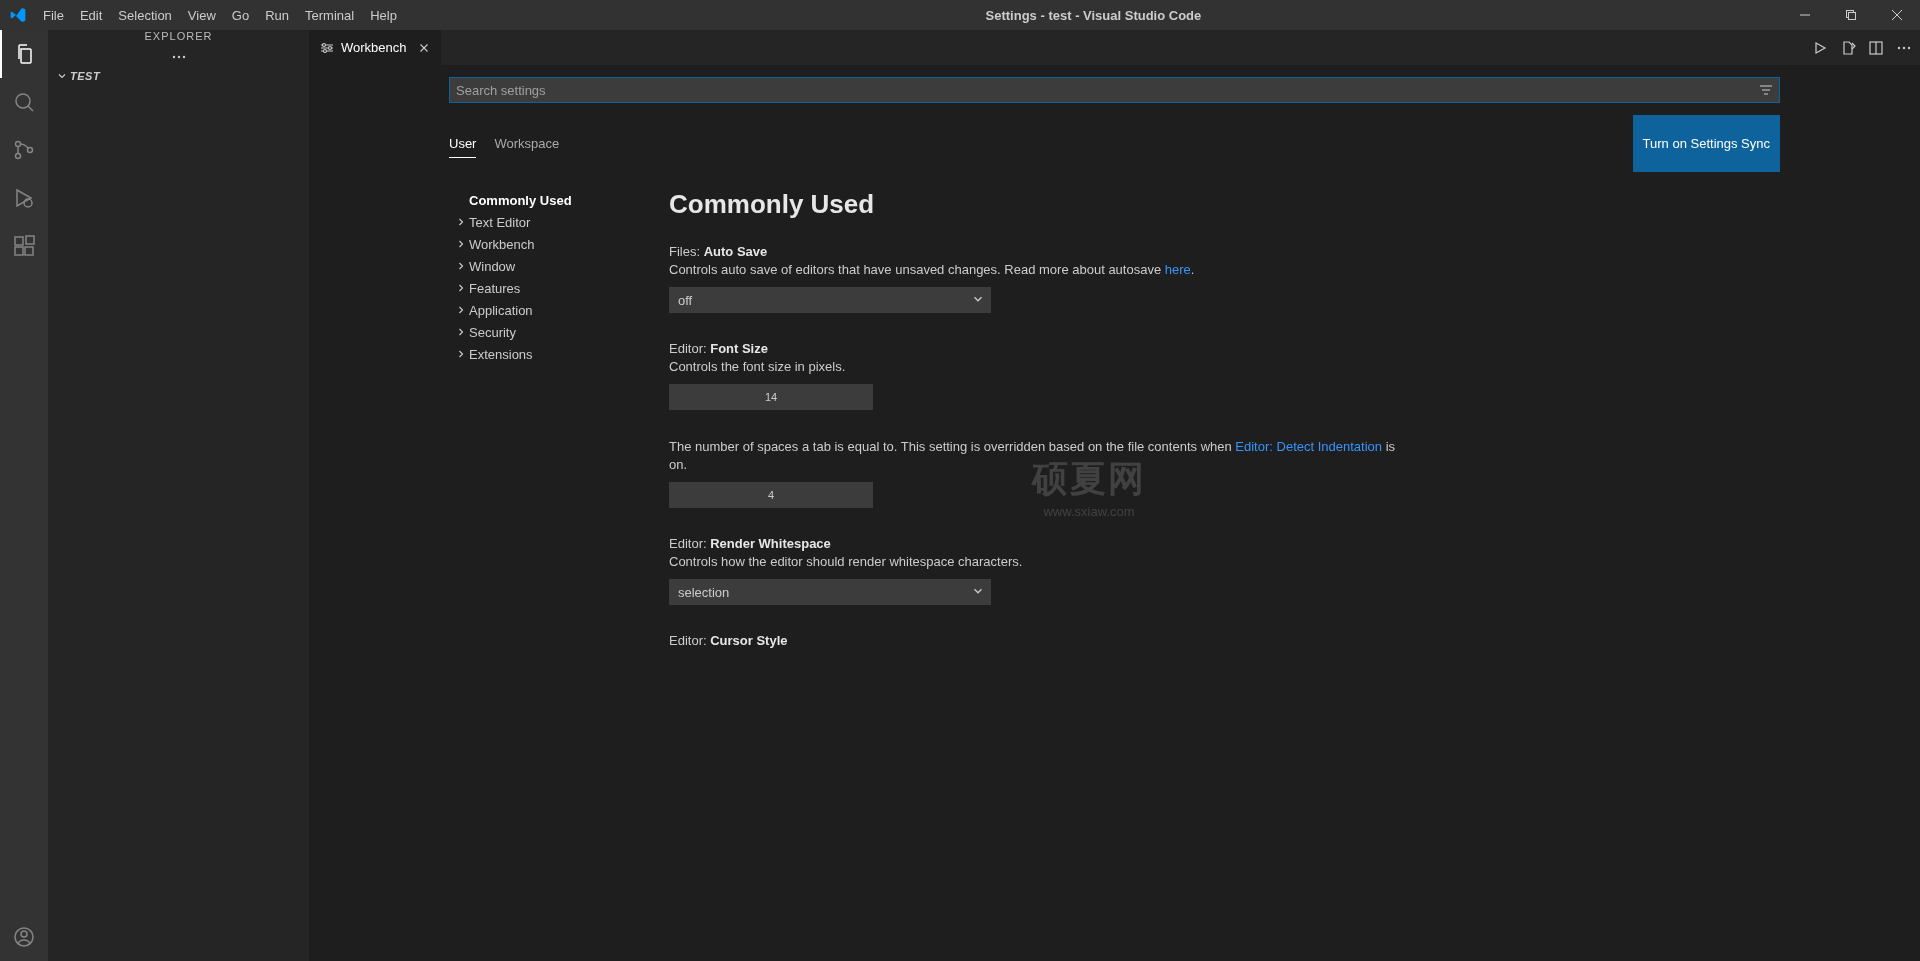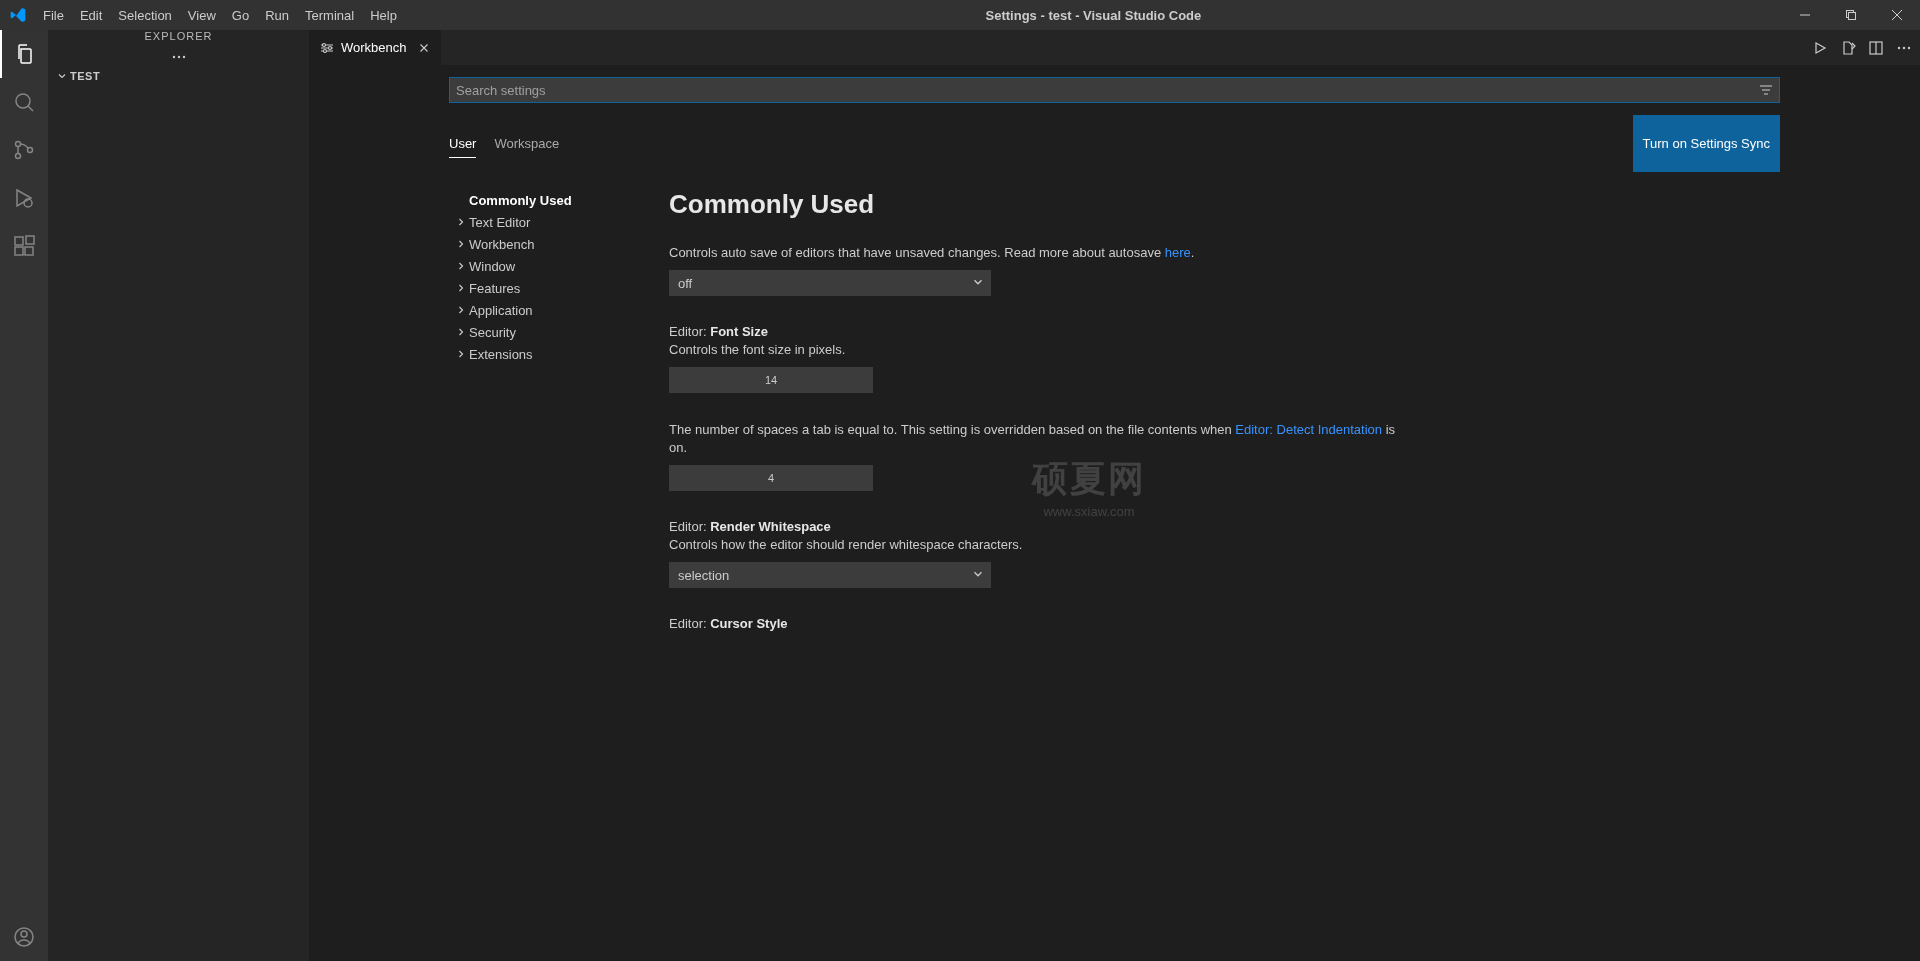--- a/index.html
+++ b/index.html
@@ -19,21 +19,21 @@
 .activity-bar .act-item { width: 48px; height: 48px; display: flex; align-items: center; justify-content: center; color: #858585; cursor: pointer; }
 .activity-bar .act-item.active { color: #ffffff; border-left: 2px solid #ffffff; }
 .activity-bar .spacer { flex: 1; }
 
 
 .sidebar { position: absolute; left: 48px; top: 30px; bottom: 0; width: 261px; background: #252526; }
 .sidebar-header { height: 35px; display: flex; align-items: center; padding: 0 20px; color: #bbbbbb; font-size: 11px; letter-spacing: 1px; flex-direction: column; }
 .sidebar-header .title { flex: 1; }
 .sidebar-header .more { color: #cccccc; }
 .sidebar-section { padding: 0 4px; }
-.folder-row { height: 22px; display: flex; align-items: center; color: #cccccc; font-size: 11px; font-weight: bold; letter-spacing: 0.5px; padding-left: 2px; cursor: pointer; }
+.folder-row { height: 22px; display: flex; align-items: center; color: #cccccc; font-size: 11px; font-weight: bold; letter-spacing: 0.5px; padding-left: 2px; cursor: pointer; font-style: italic; }
 .folder-row .chev { width: 16px; display: flex; align-items: center; justify-content: center; }
 
 
 .editor-area { position: absolute; left: 309px; right: 0; top: 30px; bottom: 0; background: #1e1e1e; display: flex; flex-direction: column; }
 
 
 .tab-bar { height: 35px; background: #252526; display: flex; align-items: stretch; }
 .tab { display: flex; align-items: center; padding: 0 10px; background: #1e1e1e; border-right: 1px solid #252526; gap: 6px; cursor: pointer; color: #ffffff; }
 .tab .tab-icon { color: #cccccc; }
 .tab .close { color: #cccccc; margin-left: 4px; cursor: pointer; }
@@ -312,20 +312,21 @@
               </svg>
             </span>
             <span>Extensions</span>
           </div>
       </div>
 
       <div class="settings-list">
         <h2>Commonly Used</h2>
 
         <div class="setting">
+          <div class="label"><span class="prefix">Files: </span><span class="name">Auto Save</span></div>
           <div class="desc"><span>Controls auto save of editors that have unsaved changes. Read more about autosave </span><a href="#">here</a><span>.</span></div>
           <div class="select-wrap">
             <select><option>off</option></select>
             <span class="chevd">
                 <svg width="14" height="14" viewBox="0 0 16 16" fill="none" stroke="currentColor" stroke-width="1.5">
                   <path d="M4 6l4 4 4-4"></path>
                 </svg>
               </span>
           </div>
         </div>

